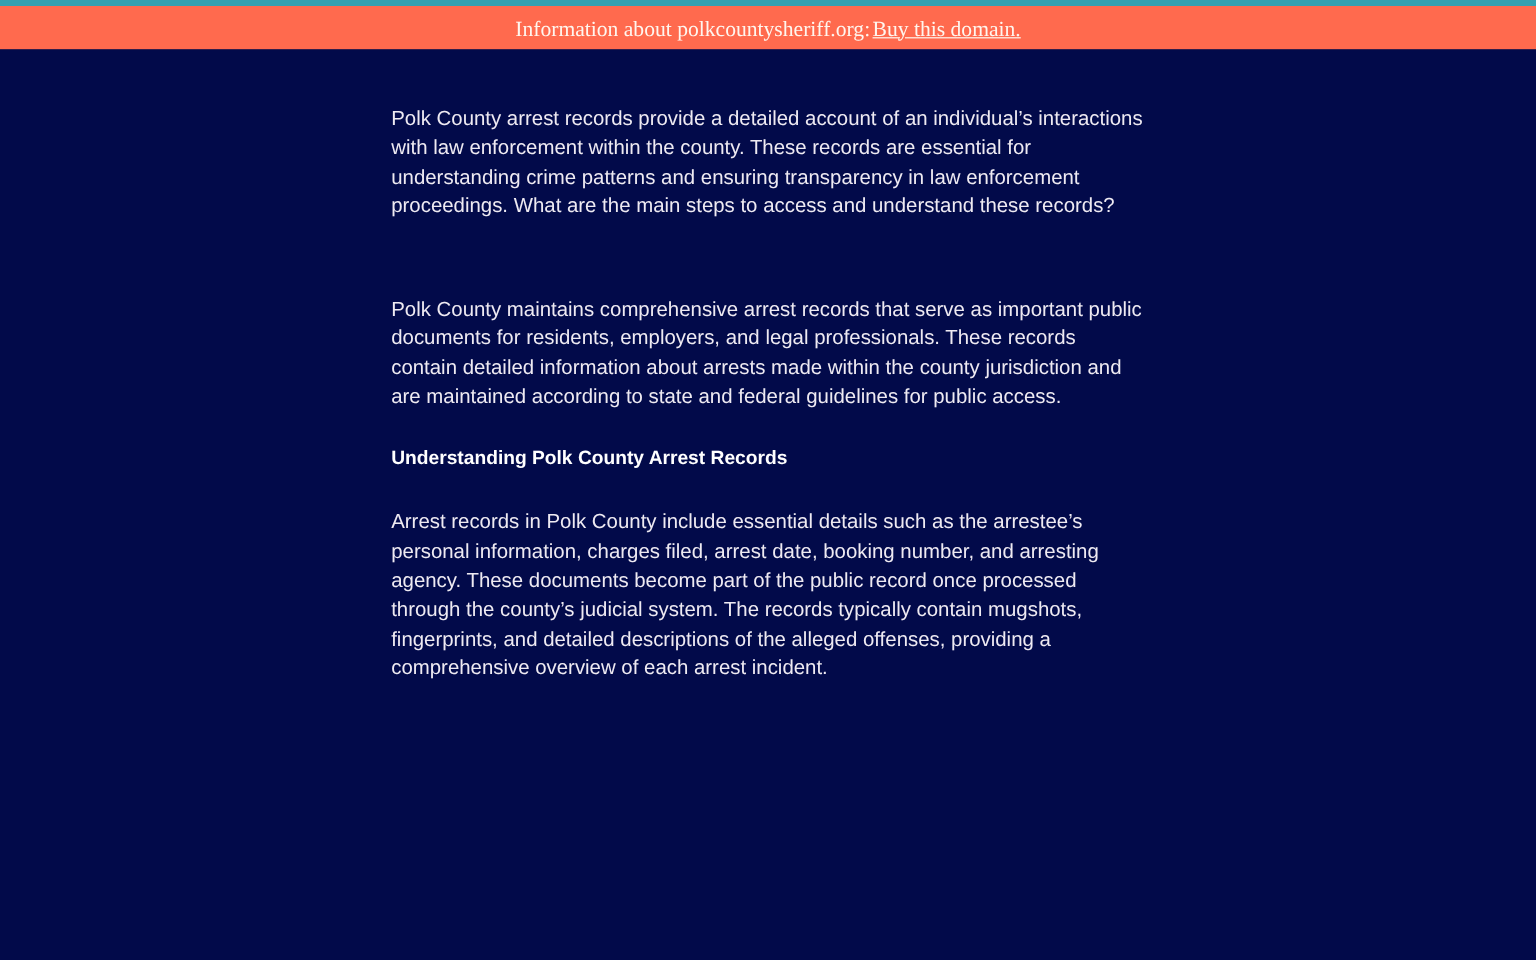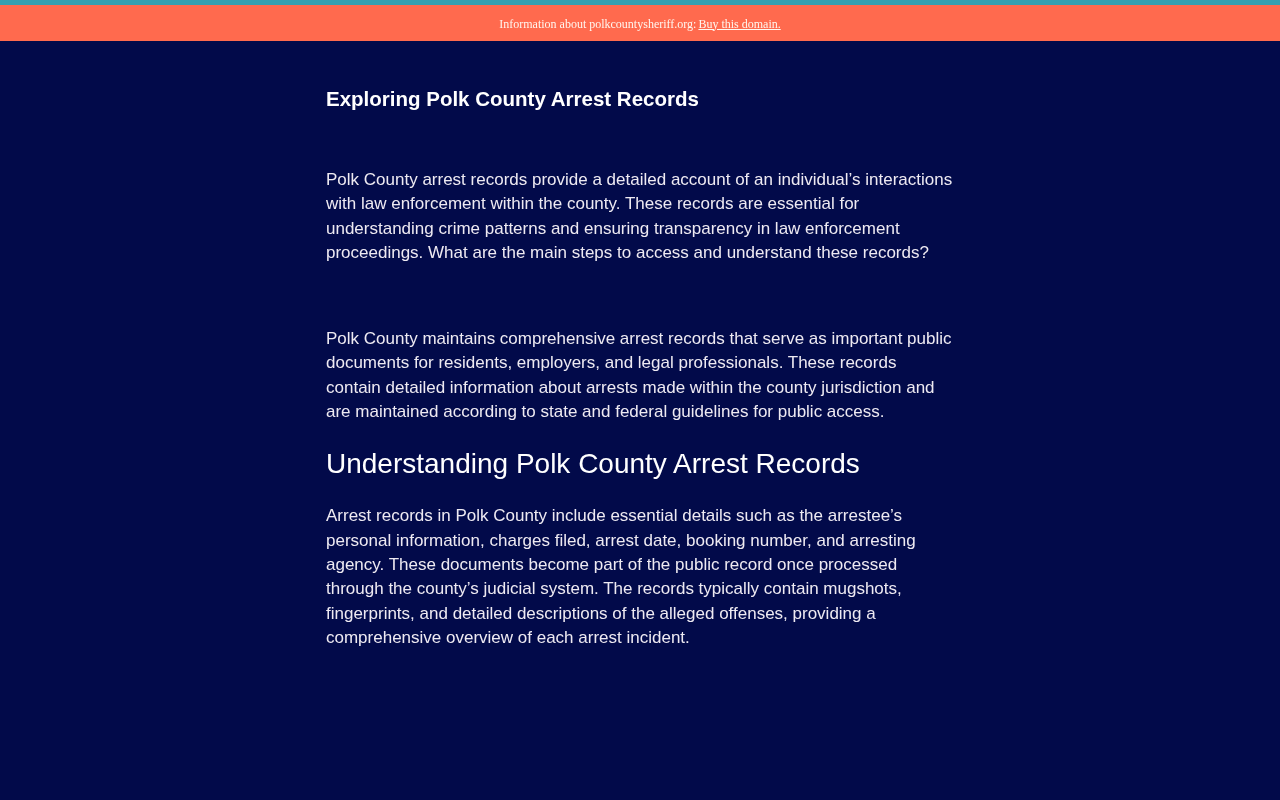--- a/index.html
+++ b/index.html
@@ -17,21 +17,21 @@
     height: 5px;
     background: #35a0b0;
   }
   .banner {
     height: 36px;
     background: #ff6a4e;
     display: flex;
     align-items: center;
     justify-content: center;
     font-family: "Liberation Serif", serif;
-    font-size: 12px;
+    font-size: 18px;
     color: #fff6ef;
     padding-top: 2px;
     box-sizing: border-box;
   }
   .banner a {
     color: #fff6ef;
     text-decoration: underline;
     margin-left: 2px;
     cursor: pointer;
   }
@@ -42,23 +42,23 @@
     color: #eeeaf2;
   }
   h1 {
     font-size: 20.5px;
     line-height: 24px;
     font-weight: bold;
     color: #ffffff;
     margin: 0 0 57px 0;
   }
   h2 {
-    font-size: 28px;
+    font-size: 16px;
     line-height: 24px;
-    font-weight: normal;
+    font-weight: bold;
     color: #ffffff;
     margin: 0 0 28px 0;
   }
   p {
     font-size: 17px;
     line-height: 24.3px;
     margin: 0 0 28px 0;
     color: #eeeaf2;
   }
   p.question {
@@ -69,18 +69,17 @@
 <body>
 
 <div class="top-strip"></div>
 
 <div class="banner">
   <span>Information about polkcountysheriff.org:</span>
   <a href="#">Buy this domain.</a>
 </div>
 
 <div class="content">
-  <h1>Exploring Polk County Arrest Records</h1>
   <p class="question">Polk County arrest records provide a detailed account of an individual’s interactions with law enforcement within the county. These records are essential for understanding crime patterns and ensuring transparency in law enforcement proceedings. What are the main steps to access and understand these records?</p>
   <p>Polk County maintains comprehensive arrest records that serve as important public documents for residents, employers, and legal professionals. These records contain detailed information about arrests made within the county jurisdiction and are maintained according to state and federal guidelines for public access.</p>
   <h2>Understanding Polk County Arrest Records</h2>
   <p>Arrest records in Polk County include essential details such as the arrestee’s personal information, charges filed, arrest date, booking number, and arresting agency. These documents become part of the public record once processed through the county’s judicial system. The records typically contain mugshots, fingerprints, and detailed descriptions of the alleged offenses, providing a comprehensive overview of each arrest incident.</p>
 </div>
 
 </body></html>

